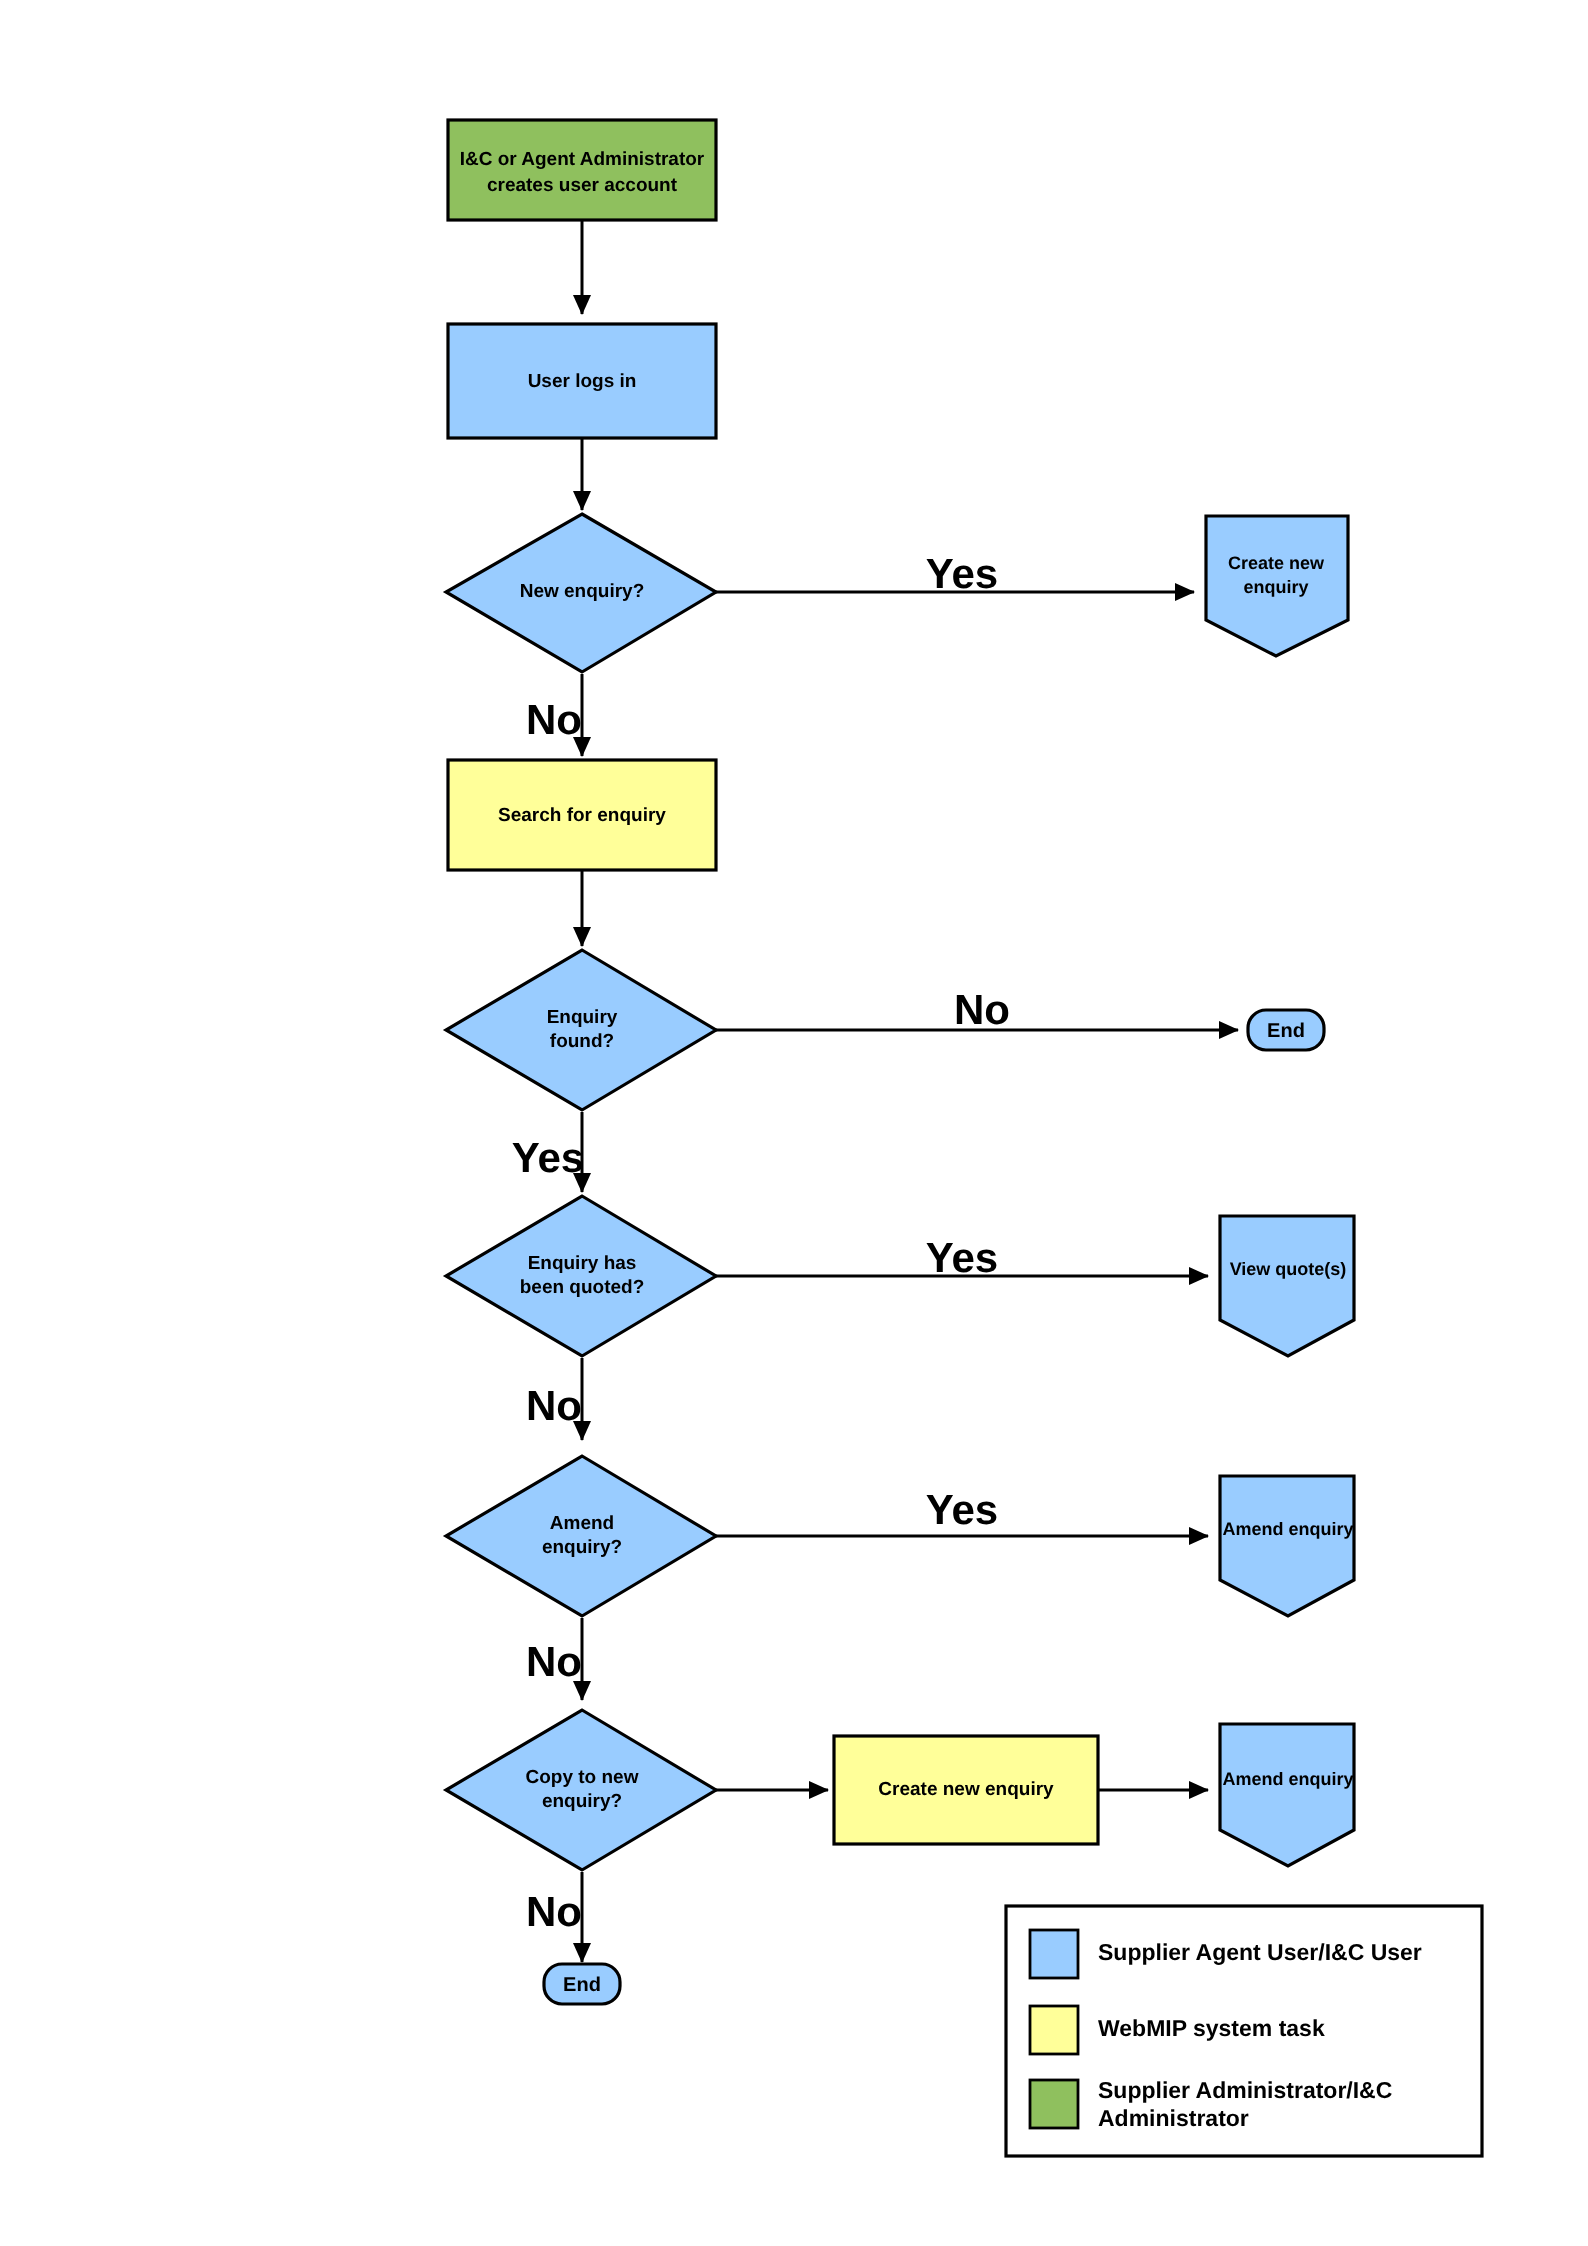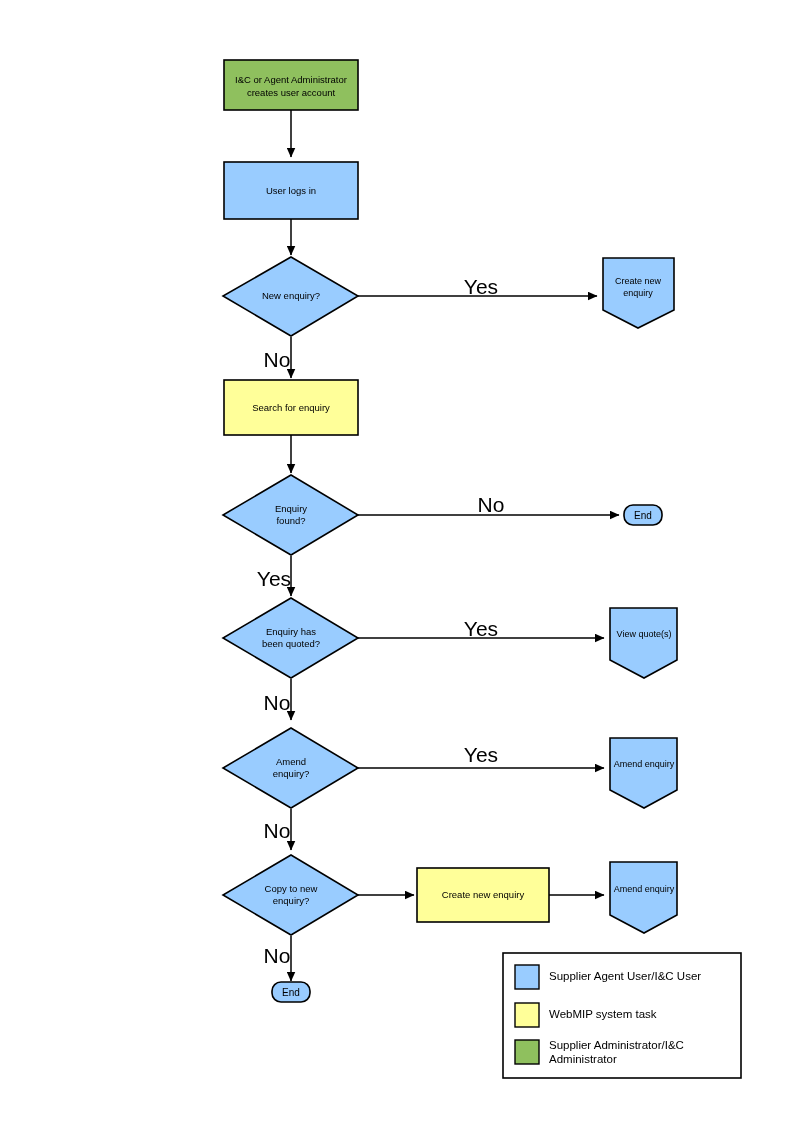--- a/index.html
+++ b/index.html
@@ -10,20 +10,21 @@
   body {
     width: 794px;
     height: 1123px;
     font-family: "Liberation Sans", sans-serif;
     overflow: hidden;
   }
   #flow-root {
     position: relative;
     width: 760px;
     height: 1123px;
+    font-weight: bold;
   }
   svg.flow {
     display: block;
     width: 794px;
     height: 1123px;
   }
   .shape-fill-blue { fill: #99ccff; }
   .shape-fill-yellow { fill: #ffff99; }
   .shape-fill-green { fill: #8fc05e; }
   .shape-outline {

